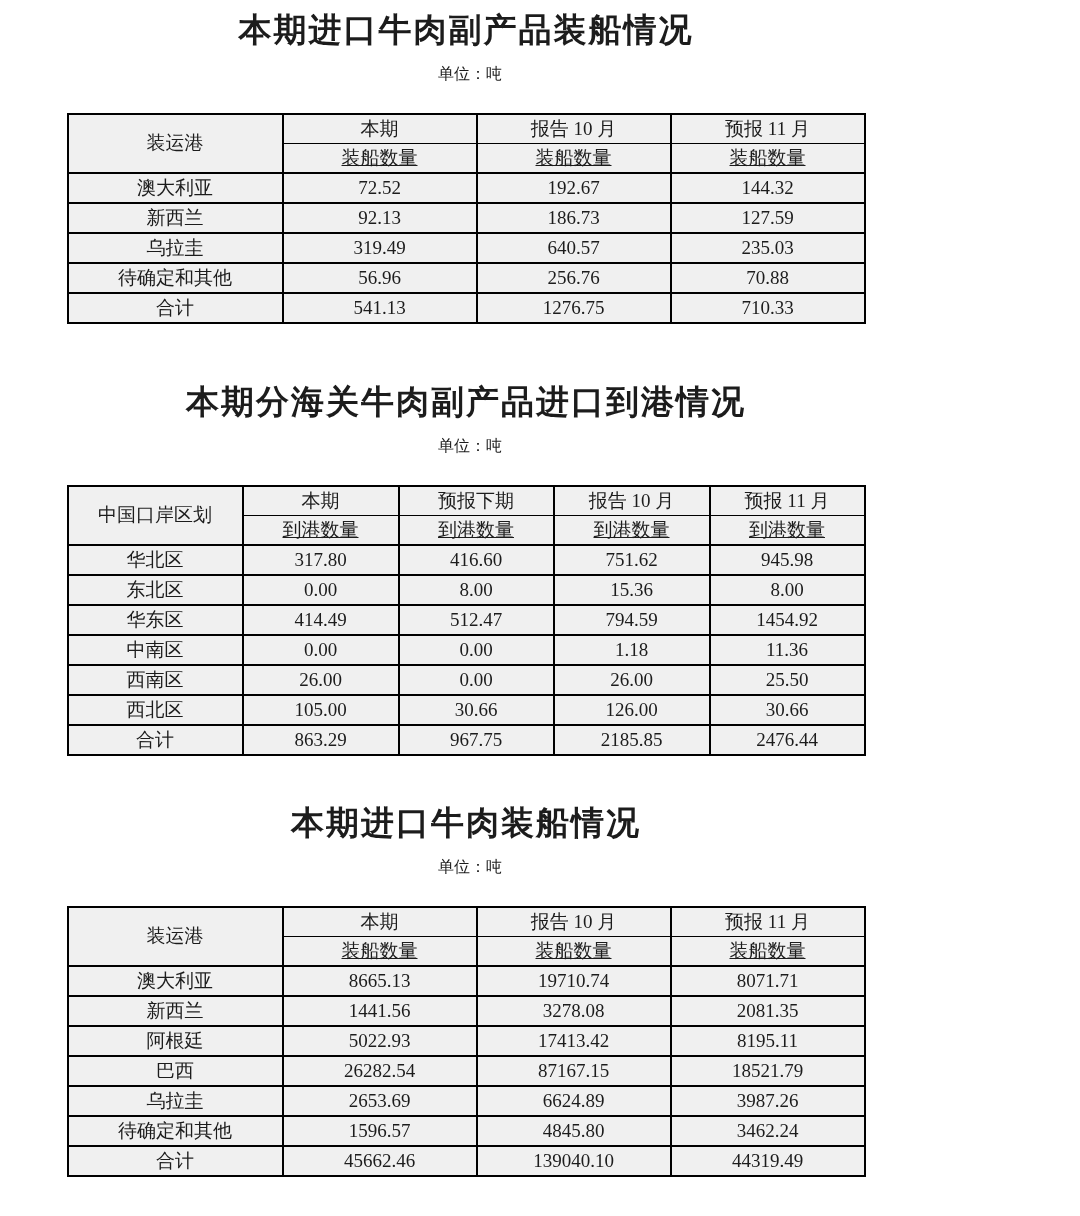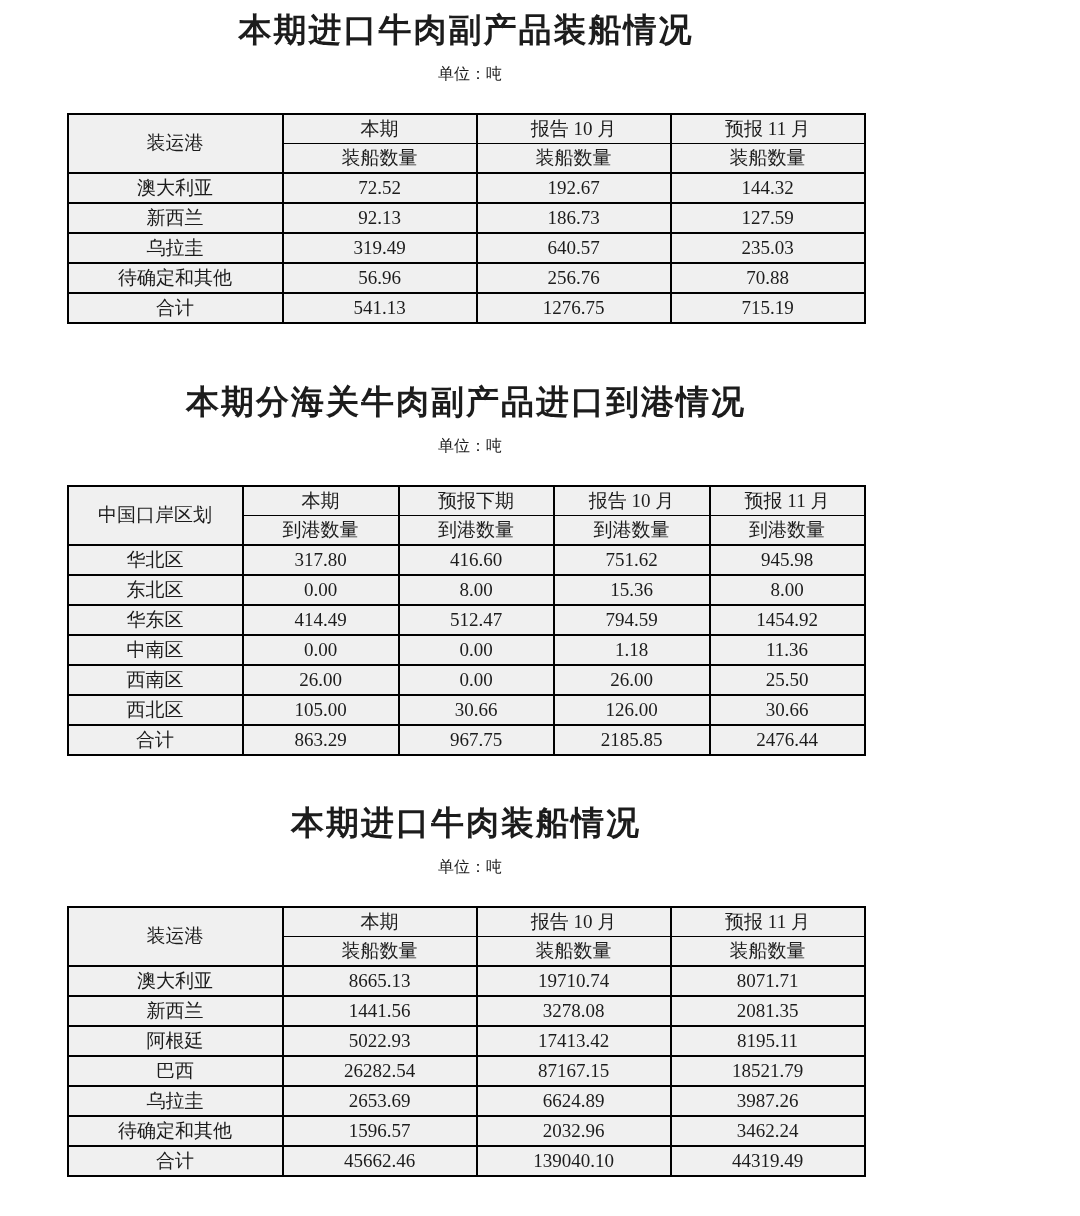--- a/index.html
+++ b/index.html
@@ -42,21 +42,21 @@
     vertical-align: middle;
     font-weight: 400;
     font-size: 19px;
     padding: 0;
     height: 28px;
     line-height: 28px;
     overflow: hidden;
     white-space: nowrap;
   }
   table.rpt th.h-top { border-bottom-width: 1px; margin-left: 12px; }
-  table.rpt th.h-sub { border-top-width: 1px; }
+  table.rpt th.h-sub { border-top-width: 1px; text-decoration: underline; }
   .sec1 .title { padding-top: 12px; }
   .sec2 .title { margin-top: 60px; }
   .sec3 .title { margin-top: 49px; }
 </style>
 </head>
 <body>
 
 <div class="page">
 
   <section class="sec1">
@@ -104,21 +104,21 @@
         <tr>
           <td>待确定和其他</td>
           <td>56.96</td>
           <td>256.76</td>
           <td>70.88</td>
         </tr>
         <tr>
           <td>合计</td>
           <td>541.13</td>
           <td>1276.75</td>
-          <td>715.19</td>
+          <td>710.33</td>
         </tr>
       </tbody>
     </table>
   </section>
 
   <section class="sec2">
     <h1 class="title">本期分海关牛肉副产品进口到港情况</h1>
     <div class="unit">单位：吨</div>
     <table class="rpt">
       <colgroup>
@@ -247,21 +247,21 @@
         </tr>
         <tr>
           <td>乌拉圭</td>
           <td>2653.69</td>
           <td>6624.89</td>
           <td>3987.26</td>
         </tr>
         <tr>
           <td>待确定和其他</td>
           <td>1596.57</td>
-          <td>2032.96</td>
+          <td>4845.80</td>
           <td>3462.24</td>
         </tr>
         <tr>
           <td>合计</td>
           <td>45662.46</td>
           <td>139040.10</td>
           <td>44319.49</td>
         </tr>
       </tbody>
     </table>

